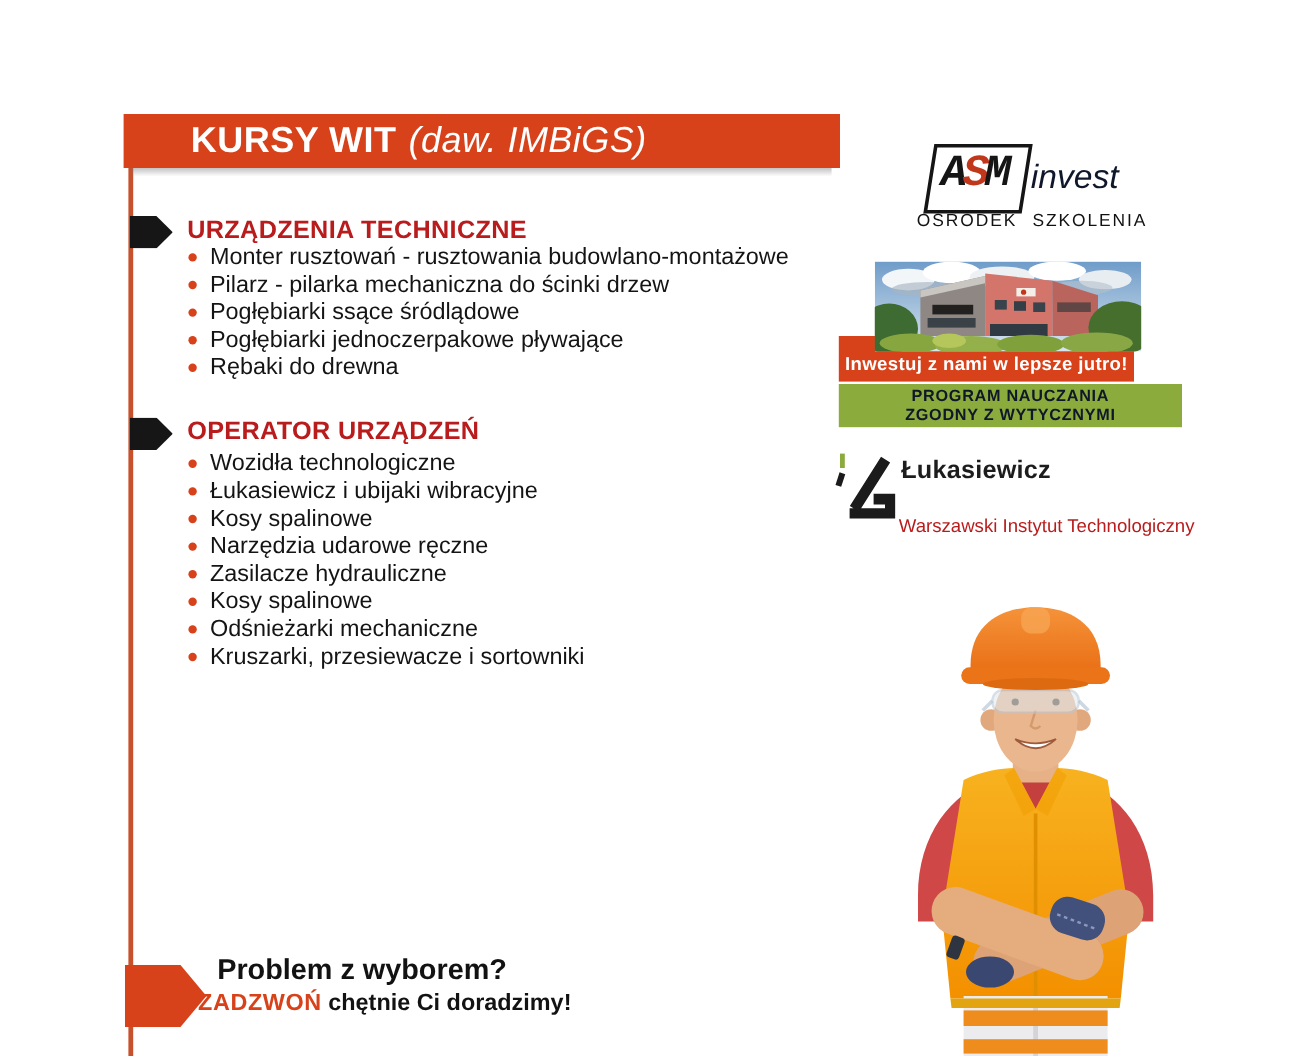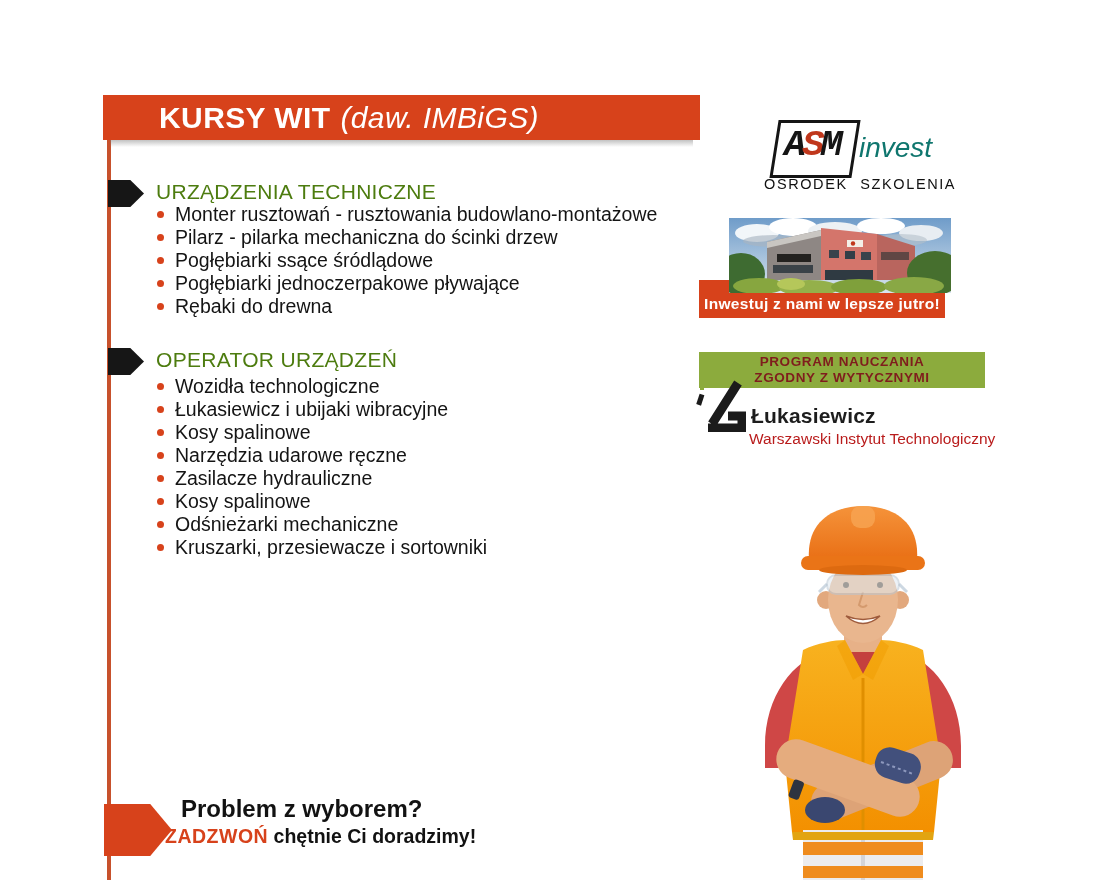--- a/index.html
+++ b/index.html
@@ -16,53 +16,53 @@
     font-size:30px;letter-spacing:.4px;white-space:nowrap;
   }
   .topbar .t-bold{font-weight:bold;margin-right:10px;text-align:right;}
   .topbar .t-reg{font-weight:normal;font-style:italic;}
   .topbar-shadow{position:absolute;left:110px;top:140px;width:583px;height:7px;
     background:linear-gradient(to bottom, rgba(120,120,120,.45), rgba(120,120,120,0));}
   
   .marker{position:absolute;left:108px;width:36px;height:27px;background:#161616;
     clip-path:polygon(0 0,62% 0,100% 50%,62% 100%,0 100%);}
   .m1{top:180px;} .m2{top:348px;}
-  h2.sec-head{position:absolute;left:156px;margin:0;color:#4d7c0f;font-size:21px;
-    font-weight:normal;letter-spacing:.3px;white-space:nowrap;}
+  h2.sec-head{position:absolute;left:156px;margin:0;color:#b91c1c;font-size:21px;
+    font-weight:bold;letter-spacing:.3px;white-space:nowrap;}
   .h1{top:180px;} .h2{top:348px;}
   ul.blist{position:absolute;left:157px;margin:0;padding:0;list-style:none;}
   .l1{top:203px;} .l2{top:375px;}
   ul.blist li{display:flex;align-items:flex-start;font-size:19.5px;line-height:23px;
     color:#141414;white-space:nowrap;}
   ul.blist .dot{flex:0 0 auto;width:7px;height:7px;border-radius:50%;background:#d7421b;
     margin:8px 11px 0 0;}
   
   .asm{position:absolute;left:762px;top:114px;width:175px;height:80px;}
   .asm .frame{position:absolute;left:12px;top:6px;width:76px;height:52px;
     border:3px solid #151515;transform:skewX(-9deg);}
   .asm .letters{position:absolute;left:22px;top:8px;font-style:italic;font-weight:bold;
     font-size:37px;line-height:46px;letter-spacing:-4px;color:#151515;white-space:nowrap;font-family:Liberation Mono, monospace;}
   .asm .letters .s{color:#c0371c;}
   .asm .invest{position:absolute;left:97px;top:18px;font-style:italic;font-weight:normal;
-    font-size:28px;color:#0f766e;}
+    font-size:28px;color:#0f172a;}
   .asm .sub{position:absolute;left:2px;top:62px;width:172px;font-size:14.5px;font-weight:normal;
     letter-spacing:1.6px;word-spacing:7px;color:#111;white-space:nowrap;}
   
   .caption-bar{position:absolute;left:699px;top:280px;width:246px;height:38px;background:#d7421b;
     display:flex;align-items:flex-end;justify-content:center;}
   .caption-bar .cap{color:#fff;font-weight:bold;font-size:15.5px;letter-spacing:.3px;
     padding-bottom:5px;white-space:nowrap;}
   .bphoto{position:absolute;left:729px;top:218px;width:222px;height:75px;}
   
-  .gbanner{position:absolute;left:699px;top:352px;width:286px;height:36px;background:#8cab3d;
+  .gbanner{position:absolute;left:699px;top:320px;width:286px;height:36px;background:#8cab3d;
     display:flex;flex-direction:column;align-items:center;justify-content:center;
-    color:#7f1d1d;font-weight:bold;font-size:13.5px;line-height:16px;letter-spacing:.6px;}
+    color:#0f172a;font-weight:bold;font-size:13.5px;line-height:16px;letter-spacing:.6px;}
   
   .luk-mark{position:absolute;left:694px;top:376px;width:52px;height:56px;}
-  .luk-name{position:absolute;left:751px;top:404px;font-size:21px;font-weight:bold;color:#1d1d1d;
+  .luk-name{position:absolute;left:751px;top:380px;font-size:21px;font-weight:bold;color:#1d1d1d;
     letter-spacing:.2px;}
   .luk-sub{position:absolute;left:749px;top:430px;font-size:15.5px;color:#b91c1c;white-space:nowrap;}
   
   .worker{position:absolute;left:745px;top:500px;width:235px;height:380px;}
   
   .f-arrow{position:absolute;left:104px;top:804px;width:68px;height:52px;background:#d7421b;
     clip-path:polygon(0 0,68% 0,100% 50%,68% 100%,0 100%);}
   .f-q{position:absolute;left:181px;top:795px;font-size:24px;font-weight:bold;color:#121212;
     white-space:nowrap;}
   .f-c{position:absolute;left:165px;top:825px;font-size:19.5px;font-weight:bold;color:#121212;

